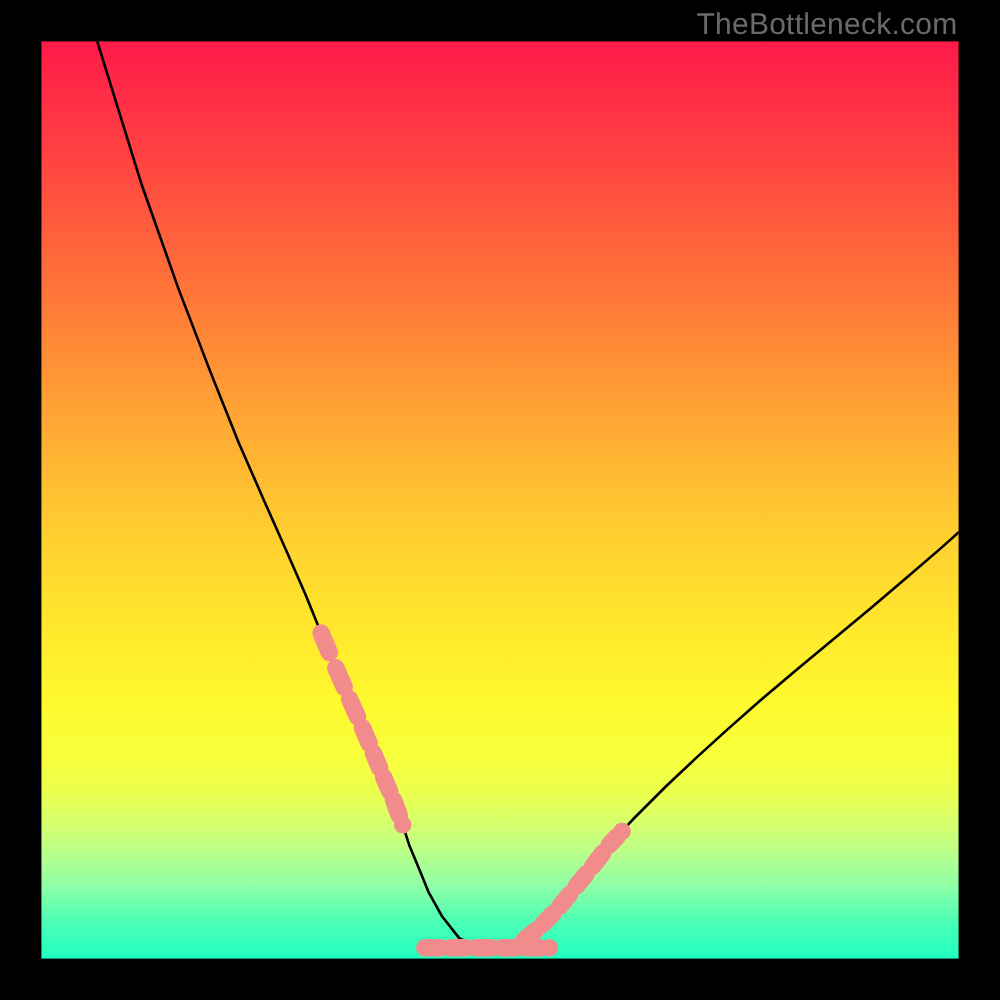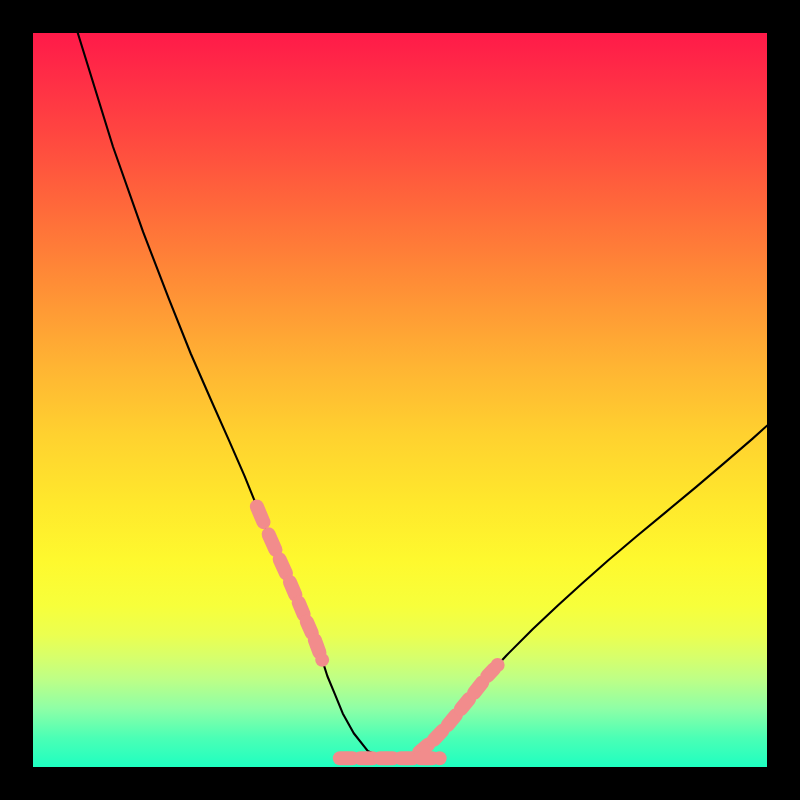--- a/index.html
+++ b/index.html
@@ -91,13 +91,14 @@
           <line x1="464.62" y1="631.97" x2="464.62" y2="631.97" stroke="#f28c8c" stroke-width="14" stroke-linecap="round"></line>
           <line x1="306.81" y1="725.19" x2="319.55" y2="725.19" stroke="#f28c8c" stroke-width="14" stroke-linecap="round"></line>
           <line x1="327.36" y1="725.19" x2="339.65" y2="725.19" stroke="#f28c8c" stroke-width="14" stroke-linecap="round"></line>
           <line x1="347.18" y1="725.19" x2="359.92" y2="725.19" stroke="#f28c8c" stroke-width="14" stroke-linecap="round"></line>
           <line x1="367.73" y1="725.19" x2="380.02" y2="725.19" stroke="#f28c8c" stroke-width="14" stroke-linecap="round"></line>
           <line x1="387.55" y1="725.19" x2="399.38" y2="725.19" stroke="#f28c8c" stroke-width="14" stroke-linecap="round"></line>
           <line x1="406.64" y1="725.19" x2="406.64" y2="725.19" stroke="#f28c8c" stroke-width="14" stroke-linecap="round"></line>
         </g>
     </svg>
   </div>
+  <div class="watermark">TheBottleneck.com</div>
 </div>
 
 </body></html>

